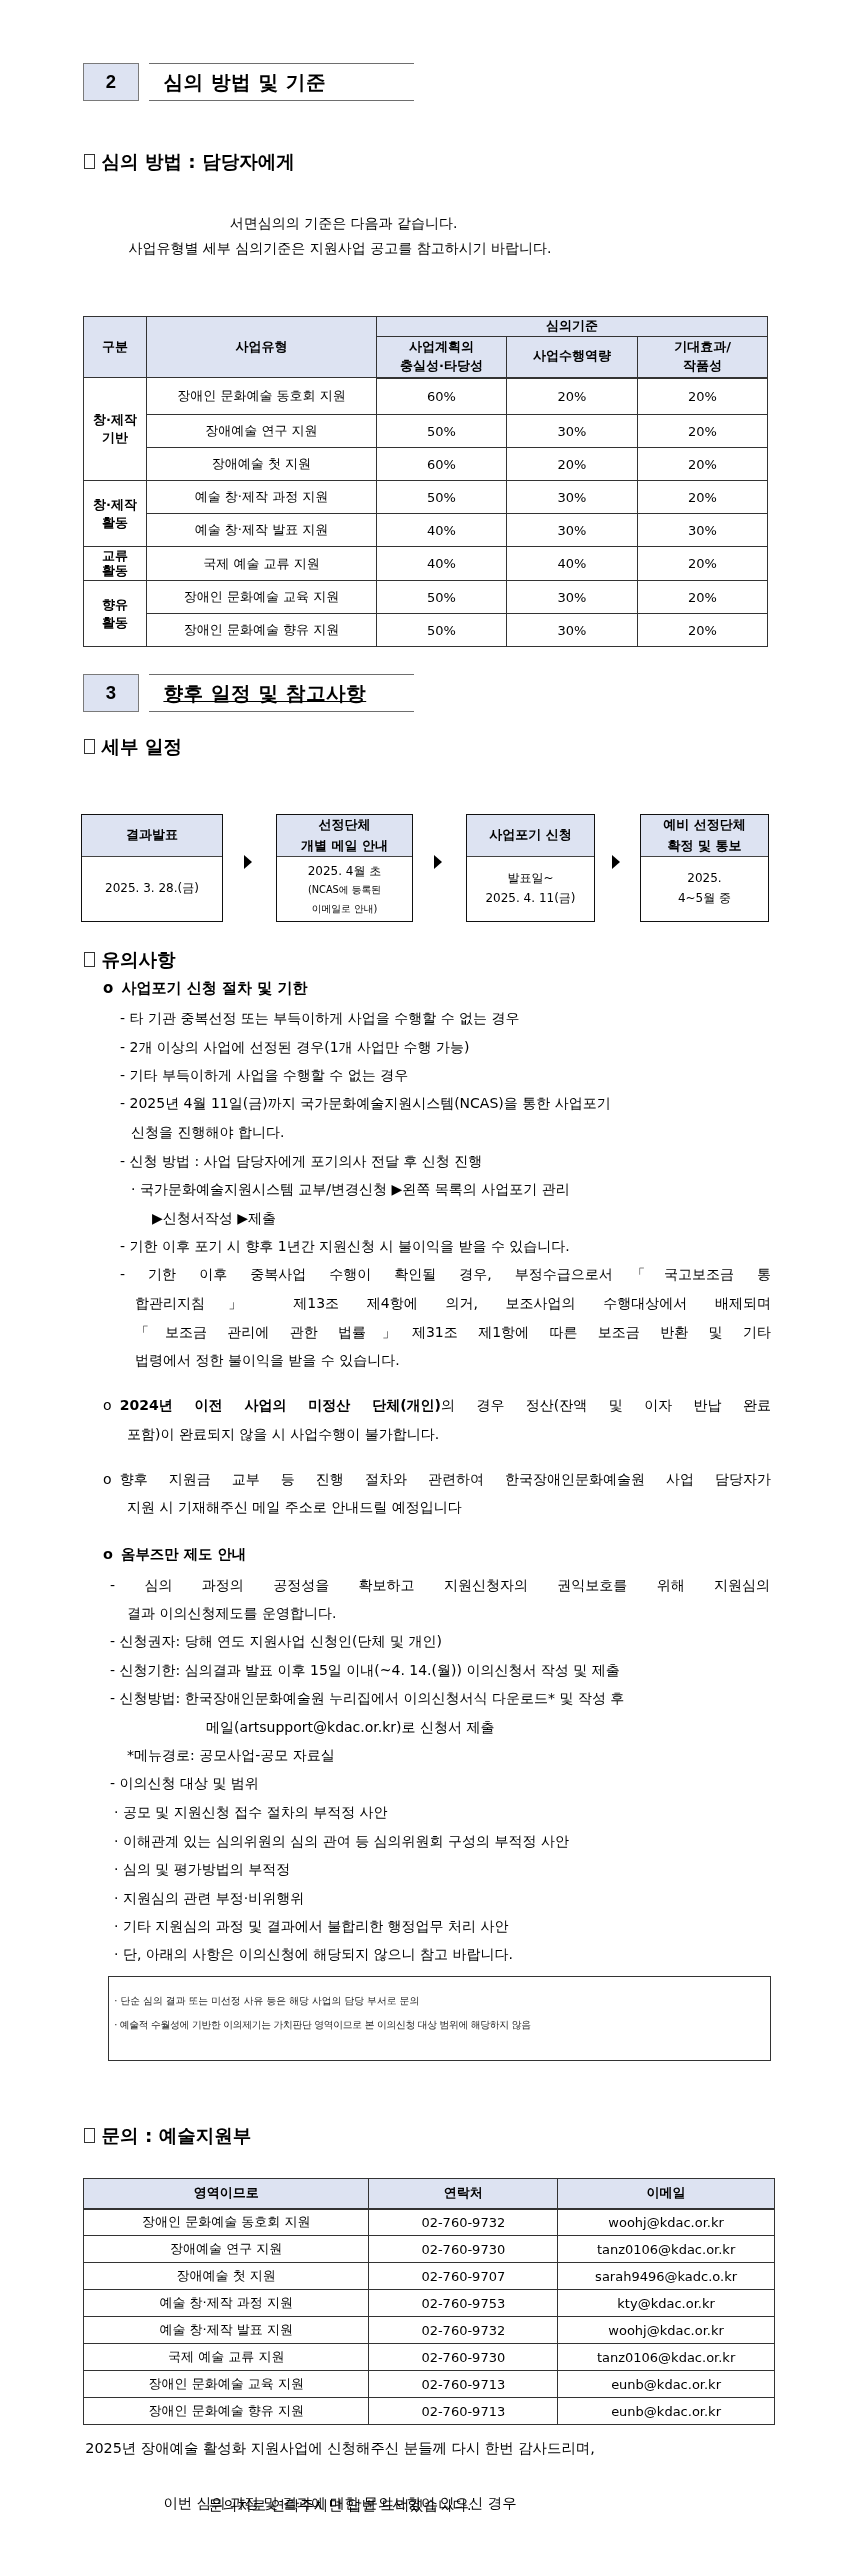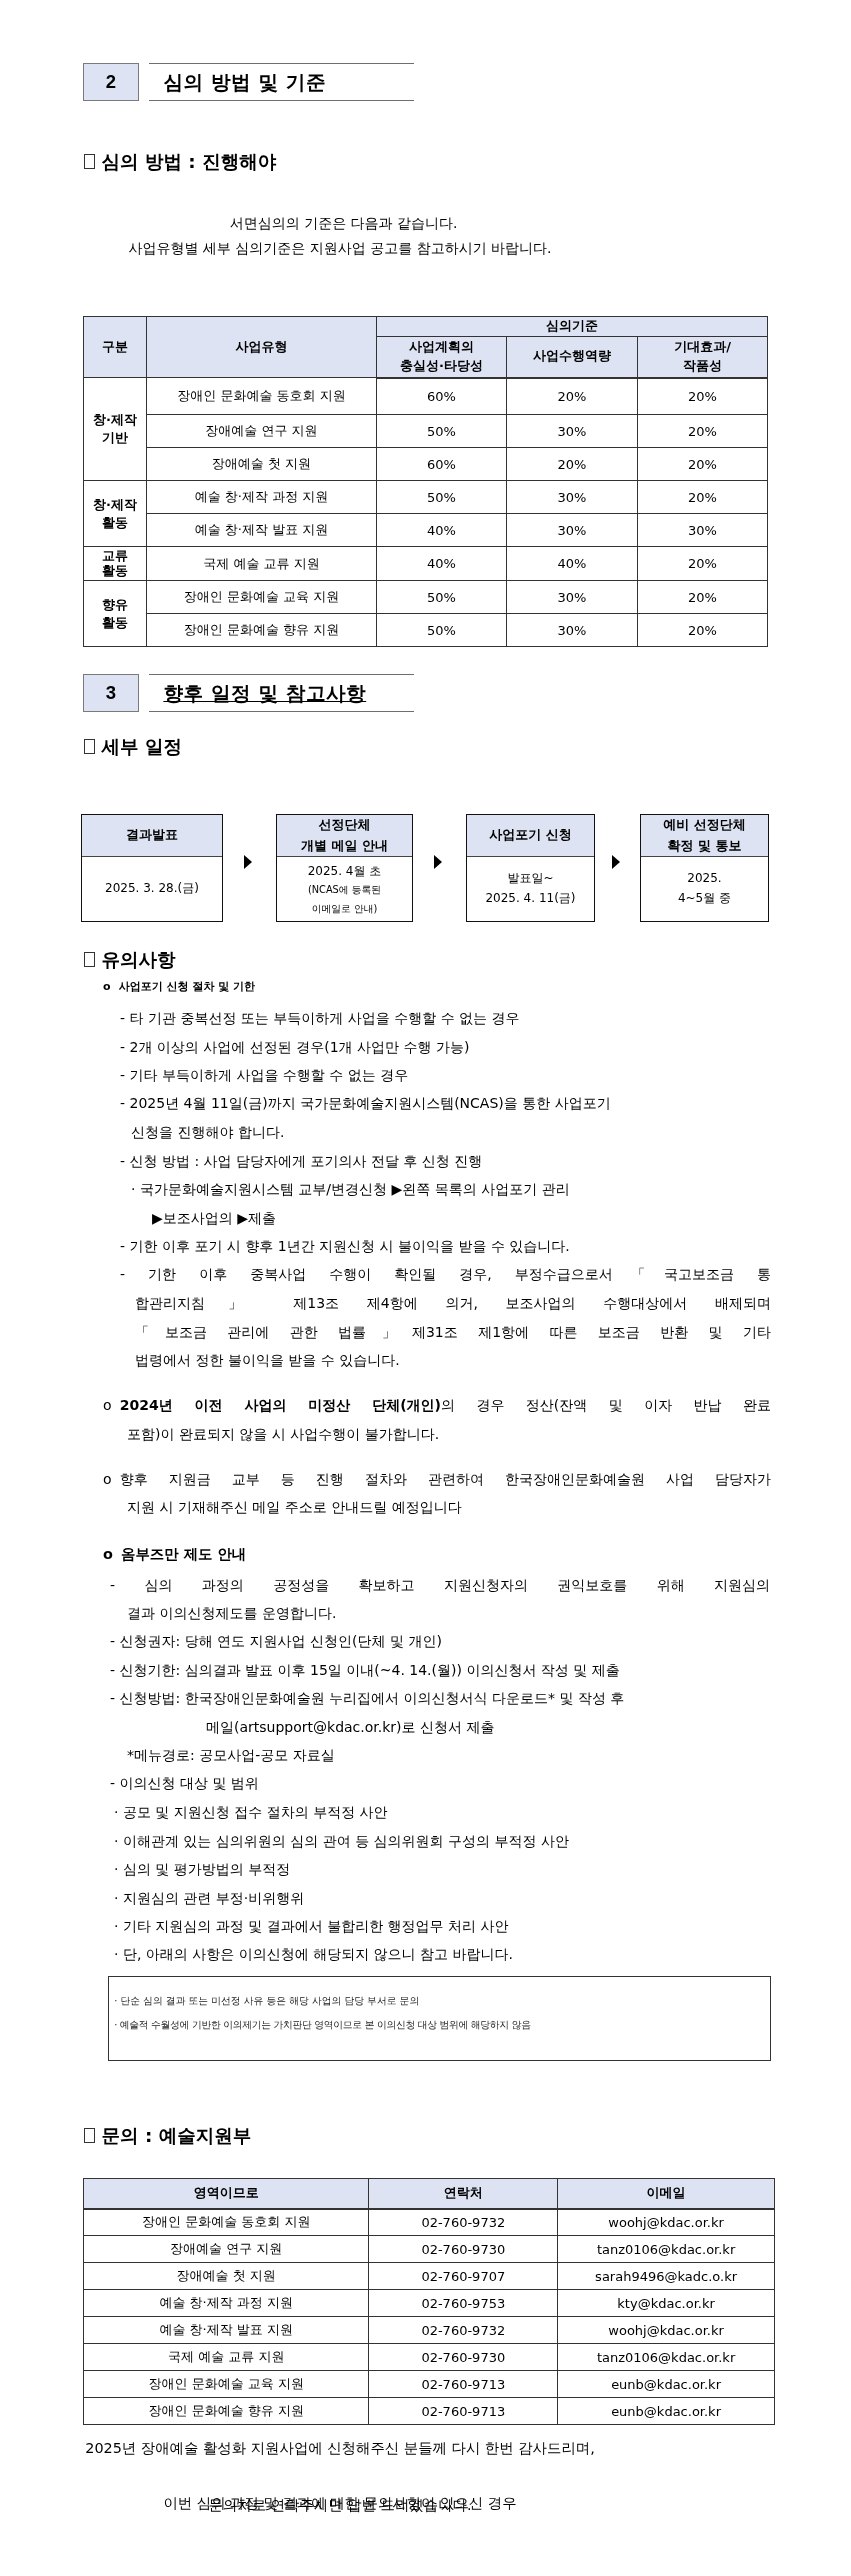--- a/index.html
+++ b/index.html
@@ -168,21 +168,21 @@
     .contact td { height: 27px; }
   </style>
 </head>
 <body>
 
 <div class="sec-num" style="left:83px; top:63px;">2</div>
 <div class="sec-title" style="left:149px; top:63px;">심의 방법 및 기준</div>
 
 <div class="sub-head" style="left:84px; top:149px;">
   <span class="sq"></span>
-  <span>심의 방법 : 진행해야</span>
+  <span>심의 방법 : 담당자에게</span>
 </div>
 
 <div class="center-text" style="top:215px; padding-left:7.2px;">서면심의의 기준은 다음과 같습니다.</div>
 <div class="center-text" style="top:240px;">사업유형별 세부 심의기준은 지원사업 공고를 참고하시기 바랍니다.</div>
 
 <table class="crit">
   <colgroup>
     <col style="width:63px">
     <col style="width:230px">
     <col style="width:130px">
@@ -320,32 +320,32 @@
     <div>2025.</div>
     <div>4~5월 중</div>
   </div>
 </div>
 
 <div class="sub-head" style="left:84px; top:947px;">
   <span class="sq"></span>
   <span>유의사항</span>
 </div>
 
-<div class="line bold" style="left:103px; top:979px; font-size:11px;">
+<div class="line bold" style="left:103px; top:979px; font-size:15px;">
   <span style="margin-right:8.2px;">o</span><span>사업포기 신청 절차 및 기한</span>
 </div>
 
 <div class="line" style="left:120px; top:1010px;">- 타 기관 중복선정 또는 부득이하게 사업을 수행할 수 없는 경우</div>
 <div class="line" style="left:120px; top:1039px;">- 2개 이상의 사업에 선정된 경우(1개 사업만 수행 가능)</div>
 <div class="line" style="left:120px; top:1067px;">- 기타 부득이하게 사업을 수행할 수 없는 경우</div>
 <div class="line" style="left:120px; top:1095px;">- 2025년 4월 11일(금)까지 국가문화예술지원시스템(NCAS)을 통한 사업포기</div>
 <div class="line" style="left:131px; top:1124px;">신청을 진행해야 합니다.</div>
 <div class="line" style="left:120px; top:1153px;">- 신청 방법 : 사업 담당자에게 포기의사 전달 후 신청 진행</div>
 <div class="line" style="left:131px; top:1181px;">· 국가문화예술지원시스템 교부/변경신청 ▶왼쪽 목록의 사업포기 관리</div>
-<div class="line" style="left:152px; top:1210px;">▶보조사업의 ▶제출</div>
+<div class="line" style="left:152px; top:1210px;">▶신청서작성 ▶제출</div>
 <div class="line" style="left:120px; top:1238px;">- 기한 이후 포기 시 향후 1년간 지원신청 시 불이익을 받을 수 있습니다.</div>
 <div class="line justify" style="left:120px; top:1266px; width:651px;">- 기한 이후 중복사업 수행이 확인될 경우, 부정수급으로서「국고보조금 통</div>
 <div class="line justify" style="left:135px; top:1295px; width:636px;">합관리지침」 제13조 제4항에 의거, 보조사업의 수행대상에서 배제되며</div>
 <div class="line justify" style="left:135px; top:1324px; width:636px;">「보조금 관리에 관한 법률」제31조 제1항에 따른 보조금 반환 및 기타</div>
 <div class="line" style="left:135px; top:1352px;">법령에서 정한 불이익을 받을 수 있습니다.</div>
 
 <div class="line justify" style="left:103px; top:1397px; width:668px;">
   <span style="margin-right:8.2px;">o</span><span class="bold">2024년 이전 사업의 미정산 단체(개인)</span><span>의 경우 정산(잔액 및 이자 반납 완료</span>
 </div>
 <div class="line" style="left:127px; top:1426px;">포함)이 완료되지 않을 시 사업수행이 불가합니다.</div>

